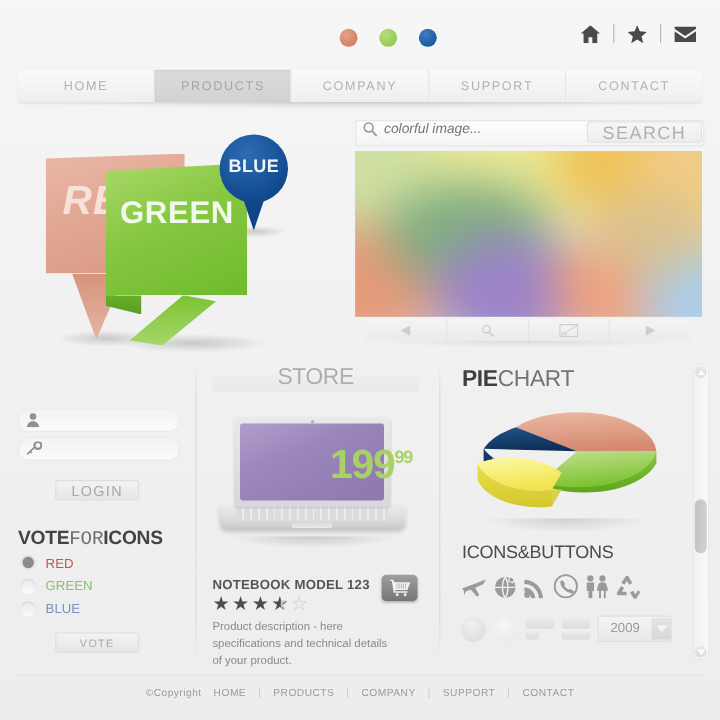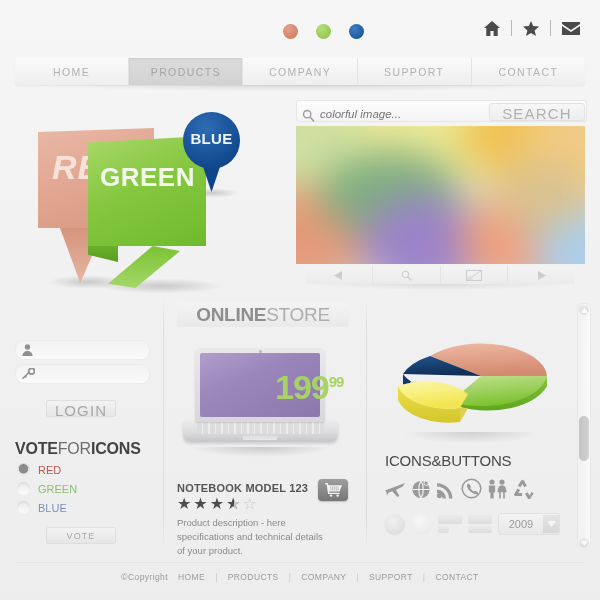--- a/index.html
+++ b/index.html
@@ -72,21 +72,21 @@
     background:radial-gradient(circle at 40% 28%,#2e6cb2 0%,#1f5ba2 35%,#124a8e 70%,#0d3f7c 100%);}
   .blue-point{position:absolute;left:17px;top:46px;width:23px;height:34px;
     background:linear-gradient(180deg,#10478c,#0e4486);
     clip-path:polygon(0 0,100% 0,50% 100%);}
   .blue-label{position:absolute;left:0;top:18px;width:57px;text-align:center;
     font-weight:700;font-size:15px;color:#eef4fb;letter-spacing:0.3px;}
 
   
   .searchbar{position:absolute;left:296px;top:100px;width:289px;height:20px;
      background:linear-gradient(180deg,#fdfdfd,#f4f4f4);border:1px solid #e6e6e6;
-     border-radius:3px;display:flex;align-items:flex-end;}
+     border-radius:3px;display:flex;align-items:flex-start;}
   .searchbar .sicon{margin-left:5px;width:13px;height:13px;display:block;}
   .search-input{flex:1;border:none;outline:none;background:transparent;
      font-family:"Liberation Sans",sans-serif;font-size:11.5px;font-style:italic;
      color:#b9b9b9;padding-left:5px;}
   .search-btn{width:96px;height:18px;margin-right:1px;border-radius:3px;
      background:linear-gradient(180deg,#f7f7f7,#ededed);border:1px solid #e2e2e2;
      font-size:15px;letter-spacing:1.2px;color:#b0b0b0;cursor:pointer;}
 
   .imgframe{position:absolute;left:296px;top:126px;width:289px;height:138px;
      overflow:hidden;background:#cfcfcf;}
@@ -114,25 +114,25 @@
      box-shadow:0 2px 3px rgba(0,0,0,.07);}
   .field{position:absolute;left:15px;width:133px;height:18px;border-radius:9px;
      background:linear-gradient(180deg,#f2f2f2,#fbfbfb);border:1px solid #ececec;
      display:flex;align-items:center;}
   .field svg{margin-left:6px;display:block;fill:#909090;}
   .field input{flex:1;border:none;outline:none;background:transparent;
      font-family:"Liberation Sans",sans-serif;font-size:10px;color:#999;padding-left:5px;}
   .f1{top:340px;} .f2{top:364px;}
   .loginbtn{position:absolute;left:46px;top:400px;width:70px;height:17px;border-radius:2px;
      background:linear-gradient(180deg,#f3f3f3,#e6e6e6);border:1px solid #dedede;
-     font-size:15px;letter-spacing:1.1px;color:#a8a8a8;cursor:pointer;
+     font-size:12px;letter-spacing:1.1px;color:#a8a8a8;cursor:pointer;
      font-family:"Liberation Sans",sans-serif;}
 
   .votetitle{position:absolute;left:15px;top:440px;font-size:16px;color:#444;letter-spacing:-0.2px;}
-  .votetitle .b{font-weight:700;} .votetitle .n{font-weight:400;color:#6e6e6e;}
+  .votetitle .b{font-weight:700;} .votetitle .n{font-weight:400;color:#6e6e6e;font-family:Liberation Mono, monospace;}
   .radio-row{position:absolute;left:17px;display:flex;align-items:center;gap:8px;font-size:11px;}
   .r1{top:463px;} .r2{top:482px;} .r3{top:501px;}
   .radio{width:13px;height:13px;border-radius:50%;
      background:linear-gradient(180deg,#e9e9e9,#fcfcfc);
      box-shadow:inset 0 1px 2px rgba(0,0,0,.10);}
   .radio.on{background:radial-gradient(circle at 50% 45%,#8c8c8c 0 45%,#e6e6e6 52%,#fbfbfb 100%);}
   .votebtn{position:absolute;left:46px;top:527px;width:70px;height:17px;border-radius:2px;
      background:linear-gradient(180deg,#f3f3f3,#e6e6e6);border:1px solid #dedede;
      font-size:9px;letter-spacing:1.1px;color:#a8a8a8;cursor:pointer;
      font-family:"Liberation Sans",sans-serif;}
@@ -369,21 +369,20 @@
     <span class="radio"></span>
     <span style="color:#8cc06a">GREEN</span>
   </div>
   <div class="radio-row r3">
     <span class="radio"></span>
     <span style="color:#7a93bd">BLUE</span>
   </div>
   <button class="votebtn">VOTE</button>
 
   <div class="storehead">
-      <span class="b">ONLINE</span>
       <span class="n">STORE</span>
     </div>
   <div class="laptop">
     <div class="base"></div>
     <div class="keys"></div>
     <div class="trackpad"></div>
     <div class="lid">
       <div class="cam"></div>
       <div class="screen"></div>
     </div>
@@ -396,20 +395,21 @@
   <div class="cart">
     <svg width="17" height="14" viewBox="0 0 17 14">
         <path d="M0 0h2.6l1 2.2H17l-2.6 6.4H4.5L4 9.8h10.6v1.2H3.1L1.6 1.2H0z"></path>
         <rect x="4" y="3.2" width="10.6" height="4.4" fill="none" stroke="#f3f3f3" stroke-width="0.6"></rect>
         <path d="M5.8 3.2v4.4M7.6 3.2v4.4M9.4 3.2v4.4M11.2 3.2v4.4M13 3.2v4.4" stroke="#9a9a9a" stroke-width="0.6"></path>
         <circle cx="6" cy="12.6" r="1.2"></circle>
         <circle cx="12.6" cy="12.6" r="1.2"></circle>
       </svg>
   </div>
 
+  <div class="piehead"><span class="b">PIE</span><span class="n">CHART</span></div>
   <div class="pie">
     <svg width="170" height="112" viewBox="0 0 170 112">
       <defs>
         <linearGradient id="gGreen" x1="0" y1="0" x2="0.3" y2="1">
           <stop offset="0%" stop-color="#c0e08e"></stop>
             <stop offset="55%" stop-color="#9dd05e"></stop>
             <stop offset="100%" stop-color="#7dc22f"></stop>
         </linearGradient>
         <linearGradient id="gGreenSide" x1="0" y1="0" x2="0" y2="1">
           <stop offset="0%" stop-color="#86c63c"></stop>

